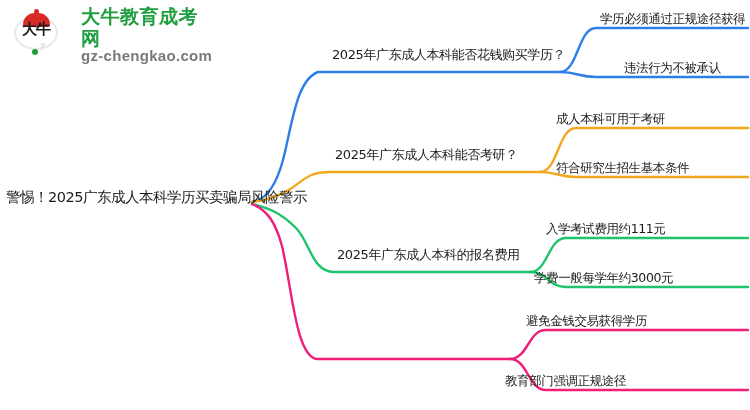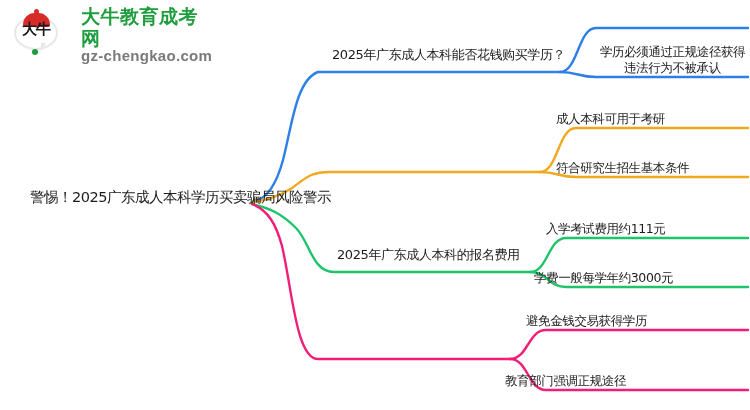--- a/index.html
+++ b/index.html
@@ -127,21 +127,20 @@
     color: #1c1c1c;
     white-space: nowrap;
     line-height: 1;
   }
   #root-label {
     left: 6px;
     top: 190px;
     font-size: 14.5px;
     letter-spacing: -0.5px;
     font-weight: normal;
-    margin-left: 24px;
   }
   .l1-label {
     font-size: 13px;
     letter-spacing: -0.4px;
   }
   .l2-label {
     font-size: 12.5px;
     letter-spacing: -0.4px;
   }
 </style>
@@ -182,25 +181,26 @@
       <path stroke="#f01e78" d="M252,204 C268,210 276,224 282,246 C292,288 296,359 318,359 L510,359"></path>
       <path stroke="#f01e78" d="M510,359 C528,359 528,330 546,330 L748,330"></path>
       <path stroke="#f01e78" d="M510,359 C528,359 528,390 546,390 L748,390"></path>
     </g>
   </svg>
 
   <div class="map-label" id="root-label">警惕！2025广东成人本科学历买卖骗局风险警示</div>
 
   <div class="map-label l1-label" style="left:332px; top:48px;">2025年广东成人本科能否花钱购买学历？</div>
 
+  <div class="map-label l1-label" style="left:335px; top:148px;">2025年广东成人本科能否考研？</div>
 
   <div class="map-label l1-label" style="left:337px; top:248px;">2025年广东成人本科的报名费用</div>
 
 
-  <div class="map-label l2-label" style="left:600px; top:13px;margin-top:33px;">学历必须通过正规途径获得</div>
+  <div class="map-label l2-label" style="left:600px; top:13px;">学历必须通过正规途径获得</div>
 
   <div class="map-label l2-label" style="left:600px; top:62px;margin-left:24px;">违法行为不被承认</div>
 
   <div class="map-label l2-label" style="left:556px; top:113px;">成人本科可用于考研</div>
 
   <div class="map-label l2-label" style="left:556px; top:162px;">符合研究生招生基本条件</div>
 
   <div class="map-label l2-label" style="left:546px; top:223px;">入学考试费用约111元</div>
 
   <div class="map-label l2-label" style="left:534px; top:272px;">学费一般每学年约3000元</div>

